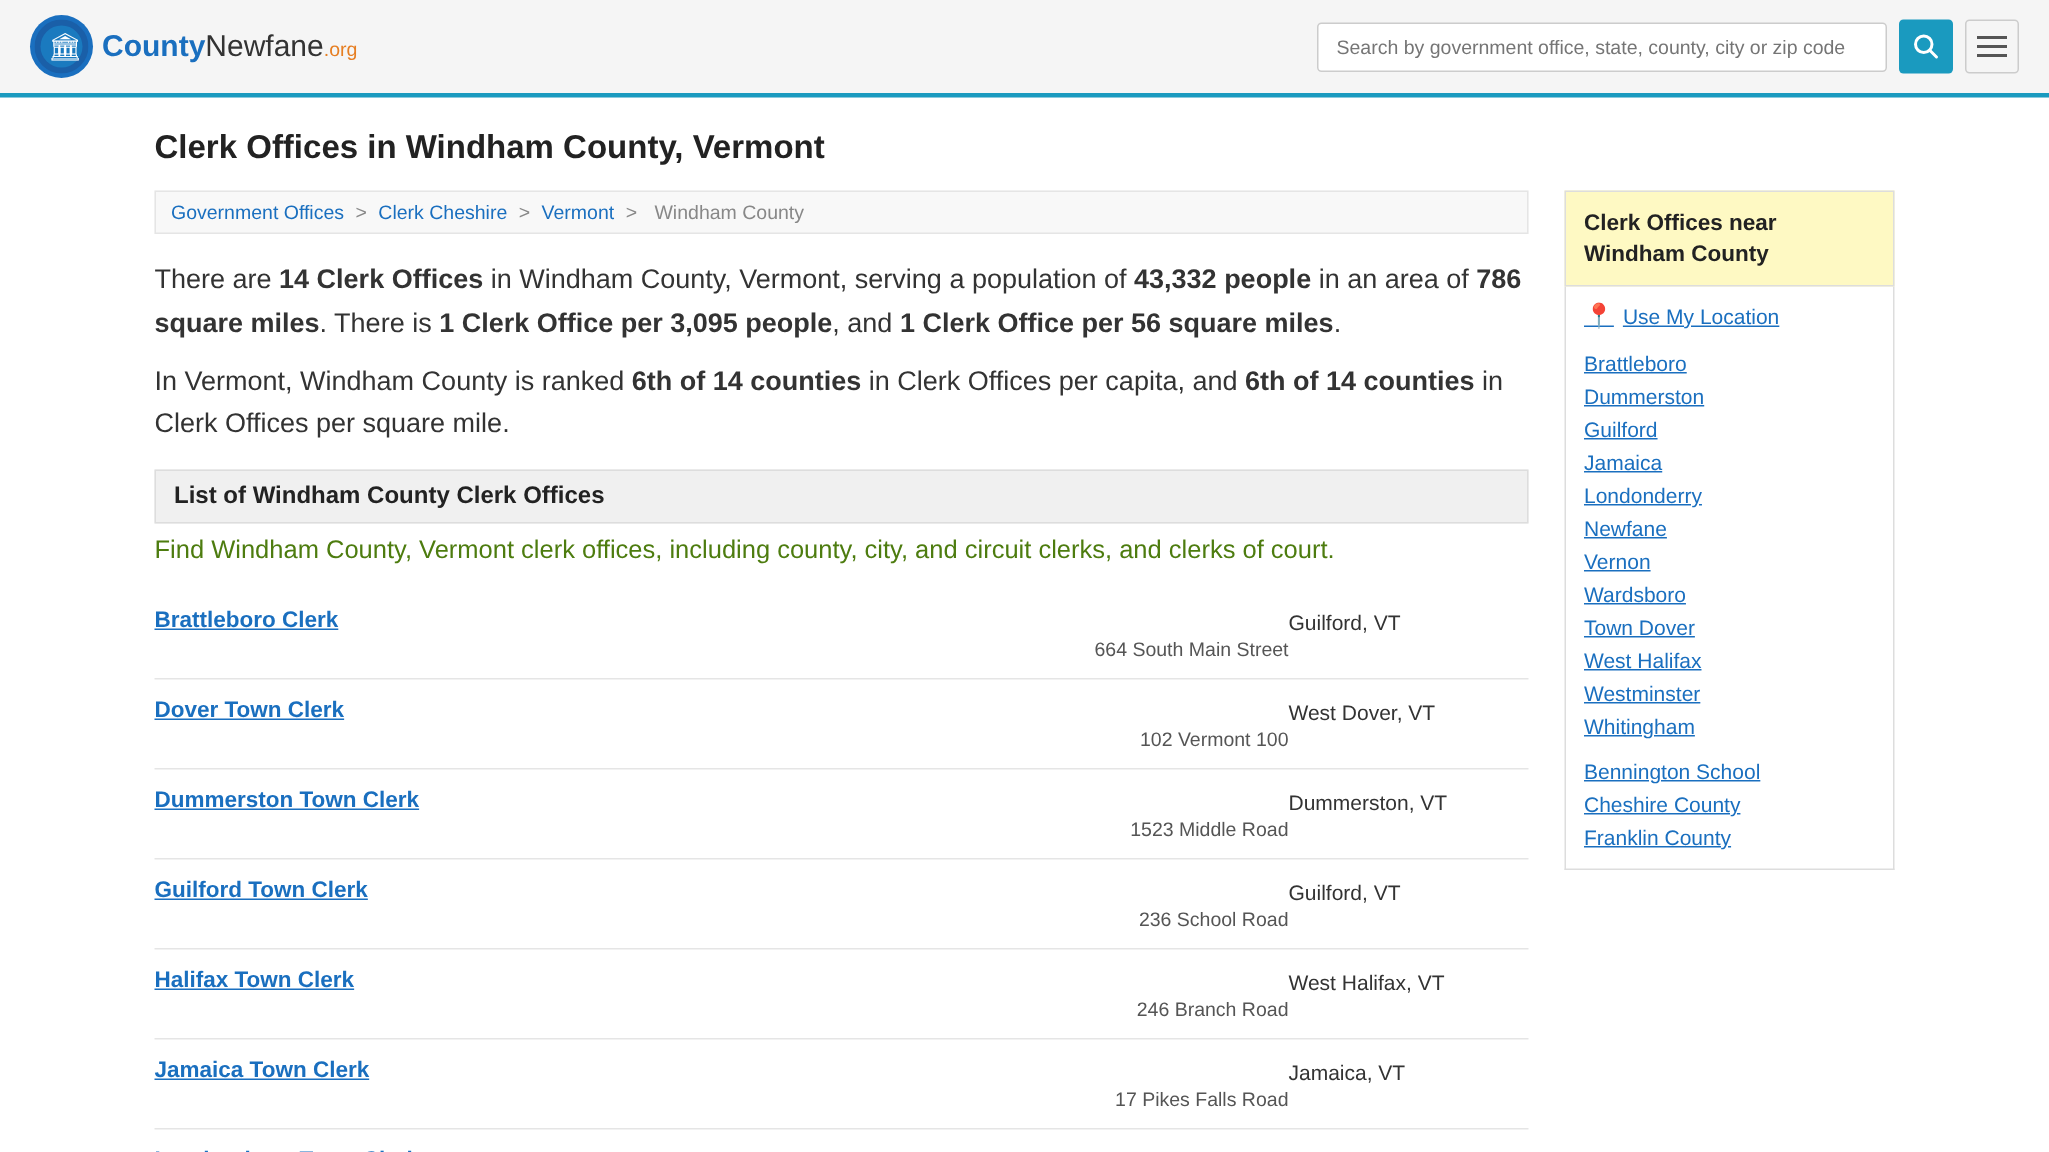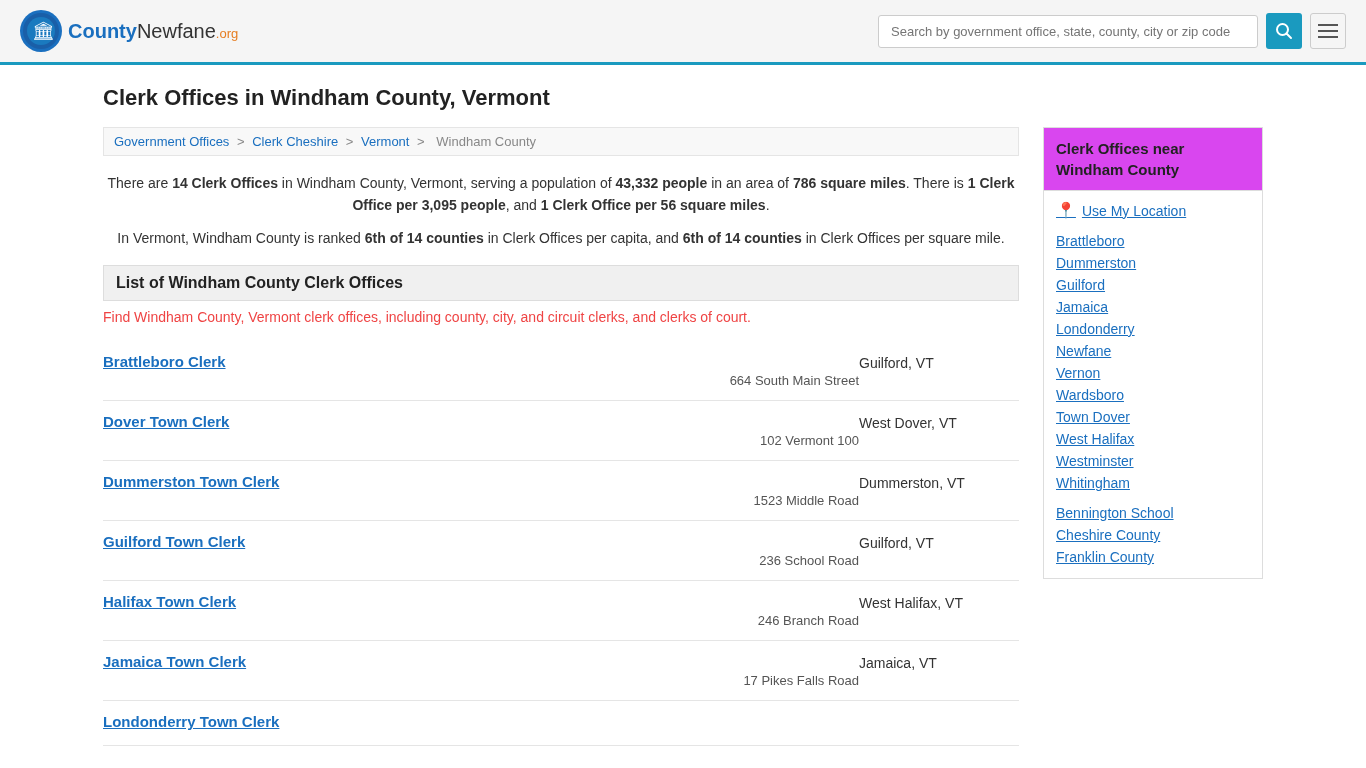--- a/index.html
+++ b/index.html
@@ -115,41 +115,40 @@
       border: 1px solid #e5e5e5;
     }
     .breadcrumb a {
       color: #1a6fbf;
       text-decoration: none;
     }
     .breadcrumb span { color: #888; margin: 0 4px; }
 
     
     .info-text {
-      font-size: 14px;
+      font-size: 18px;
       line-height: 1.6;
       margin-bottom: 10px;
       color: #333;
-      text-align: center;
     }
     .info-text strong { font-weight: bold; }
 
     
     .section-header {
       background: #f0f0f0;
       border: 1px solid #ddd;
       padding: 8px 12px;
       font-size: 16px;
       font-weight: bold;
       color: #222;
       margin: 16px 0 8px 0;
     }
     .section-desc {
-      font-size: 14px;
-      color: #ef4444;
+      font-size: 17px;
+      color: #4d7c0f;
       margin-bottom: 16px;
     }
 
     
     .office-item {
       border-bottom: 1px solid #e5e5e5;
       padding: 12px 0;
       display: flex;
       justify-content: space-between;
       align-items: flex-start;
@@ -175,21 +174,21 @@
       text-align: left;
       padding-top: 2px;
     }
 
     
     .sidebar {
       width: 220px;
       flex-shrink: 0;
     }
     .sidebar-title {
-      background: #d946ef;
+      background: #fef9c3;
       border: 1px solid #ddd;
       padding: 10px 12px;
       font-size: 15px;
       font-weight: bold;
       color: #222;
       line-height: 1.4;
       margin-bottom: 0;
     }
     .sidebar-body {
       border: 1px solid #ddd;

